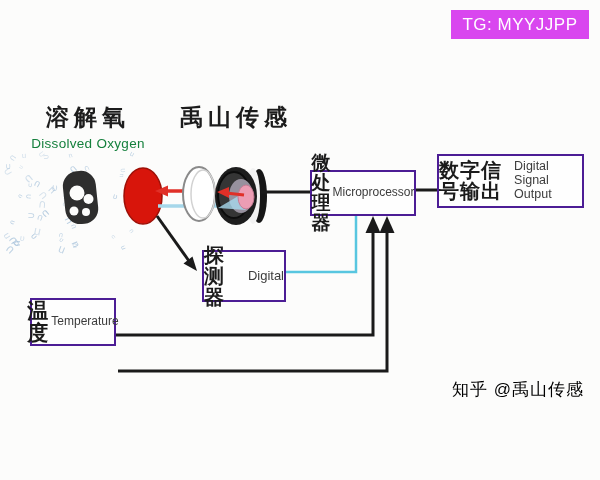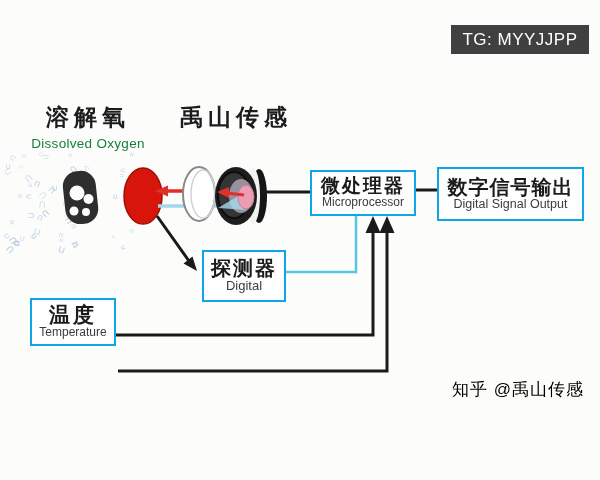--- a/index.html
+++ b/index.html
@@ -1,39 +1,39 @@
 <!DOCTYPE html>
 <html><head>
 <meta charset="utf-8">
 <style>
   html,body{margin:0;padding:0;background:#e9e8e6;font-family:"Liberation Sans",sans-serif;}
   #canvas{position:relative;width:600px;height:480px;background:#fcfcfb;overflow:hidden;}
 
   
-  .badge{position:absolute;background:#404040;color:#fff;display:flex;align-items:center;justify-content:center;margin-top:15px;}
+  .badge{position:absolute;background:#d946ef;color:#fff;display:flex;align-items:center;justify-content:center;}
   #tg-badge{left:451px;top:10px;width:138px;height:29px;font-size:17px;letter-spacing:.5px;}
   #site-badge{left:10px;top:440px;width:158px;height:31px;font-size:19px;}
   #zhihu-mark{position:absolute;left:452px;top:378px;color:#000000;font-size:17px;letter-spacing:1px;}
 
   
   .sec-label{position:absolute;text-align:center;color:#1c1c1c;}
   .sec-label .zh{font-weight:bold;font-size:23px;letter-spacing:5px;display:block;}
   .sec-label .en{font-size:13.5px;color:#15803d;display:block;margin-top:3px;letter-spacing:.3px;}
   #label-do{left:22px;top:102px;width:132px;}
   #label-oa{left:168px;top:102px;width:136px;}
 
   
-  .node{position:absolute;box-sizing:border-box;border:2px solid #0ea5e9;background:#fefefe;
-        display:flex;flex-direction:column;align-items:center;justify-content:center;z-index:3;}
+  .node{position:absolute;box-sizing:border-box;border:2px solid #4c1d95;background:#fefefe;
+        display:flex;flex-direction:row;align-items:center;justify-content:center;z-index:3;}
   .node .zh{font-weight:bold;color:#1b1b1b;line-height:1.05;}
   .node .en{color:#3c3c3c;line-height:1.1;}
   #box-micro{left:310px;top:170px;width:106px;height:46px;}
   #box-micro .zh{font-size:19px;letter-spacing:2px;}
   #box-micro .en{font-size:12px;}
-  #box-digital{left:437px;top:167px;width:147px;height:54px;text-align:right;}
+  #box-digital{left:437px;top:154px;width:147px;height:54px;}
   #box-digital .zh{font-size:20px;letter-spacing:1px;}
   #box-digital .en{font-size:12.5px;}
   #box-detector{left:202px;top:250px;width:84px;height:52px;}
   #box-detector .zh{font-size:20px;letter-spacing:2px;}
   #box-detector .en{font-size:13px;}
   #box-temp{left:30px;top:298px;width:86px;height:48px;}
   #box-temp .zh{font-size:21px;letter-spacing:3px;}
   #box-temp .en{font-size:12px;}
   #box-press{left:30px;top:348px;width:88px;height:46px;}
   #box-press .zh{font-size:21px;letter-spacing:3px;}

